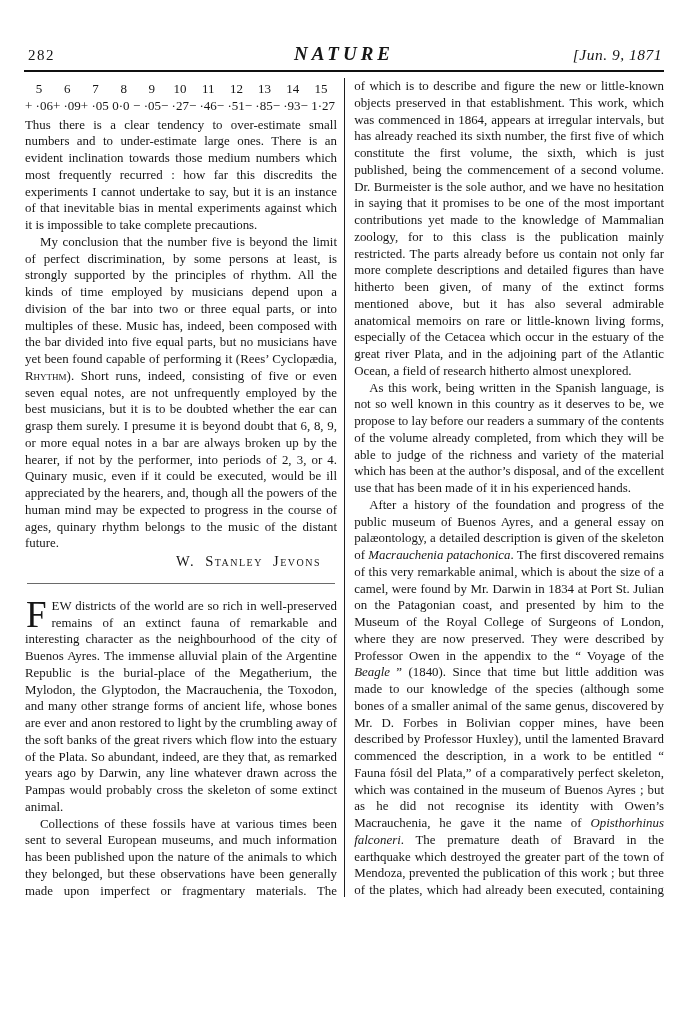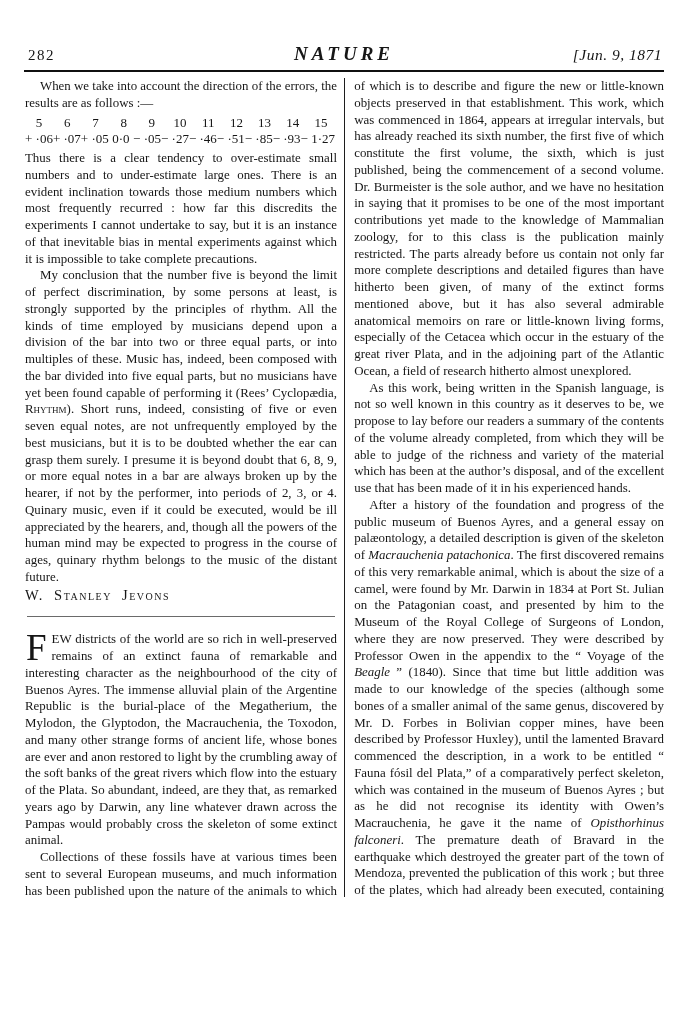--- a/index.html
+++ b/index.html
@@ -24,21 +24,21 @@
   .para { margin:0; }
   .para.indent { text-indent:15px; }
   .it { font-style:italic; }
   .sc { font-variant:small-caps; }
   .dropcap { float:left; font-size:37px; line-height:29px; padding:2px 5px 0 1px; }
   
   .num-table { margin:3px 2px 2px 0; }
   .num-row { display:flex; }
   .num-cell { flex:1; text-align:center; font-size:13px; white-space:nowrap; }
   
-  .signature { padding-right:16px; font-variant:small-caps;
+  .signature { text-align:right; padding-right:16px; font-variant:small-caps;
                font-size:14.5px; letter-spacing:1.5px; word-spacing:5px; margin-top:1px; }
   
   .section-rule { border:none; border-top:1.2px solid #6a6a6a; width:99%; margin:13px auto 14px auto; }
   .article-title { font-weight:400; font-style:italic; text-align:center; font-size:15.5px;
                    letter-spacing:2.5px; word-spacing:9px; margin:0 0 5px 0; }
 </style>
 </head>
 <body>
 
 <div class="page">
@@ -46,41 +46,38 @@
   <div class="header">
     <span class="pagenum">282</span>
     <span class="jtitle">NATURE</span>
     <span class="jdate">[Jun. 9, 1871</span>
   </div>
   <div class="header-rule"></div>
 
   <div class="columns">
 
     <div class="col col-left">
-      <div>
-          <p class="para indent"><span class="">When we take into account the direction of the errors, the results are as follows :—</span></p>
-        </div>
 
       <div class="num-table">
         <div class="num-row">
             <span class="num-cell">5</span>
             <span class="num-cell">6</span>
             <span class="num-cell">7</span>
             <span class="num-cell">8</span>
             <span class="num-cell">9</span>
             <span class="num-cell">10</span>
             <span class="num-cell">11</span>
             <span class="num-cell">12</span>
             <span class="num-cell">13</span>
             <span class="num-cell">14</span>
             <span class="num-cell">15</span>
           </div>
         <div class="num-row">
             <span class="num-cell">+ ·06</span>
-            <span class="num-cell">+ ·07</span>
+            <span class="num-cell">+ ·09</span>
             <span class="num-cell">+ ·05</span>
             <span class="num-cell">0·0</span>
             <span class="num-cell">− ·05</span>
             <span class="num-cell">− ·27</span>
             <span class="num-cell">− ·46</span>
             <span class="num-cell">− ·51</span>
             <span class="num-cell">− ·85</span>
             <span class="num-cell">− ·93</span>
             <span class="num-cell">− 1·27</span>
           </div>

